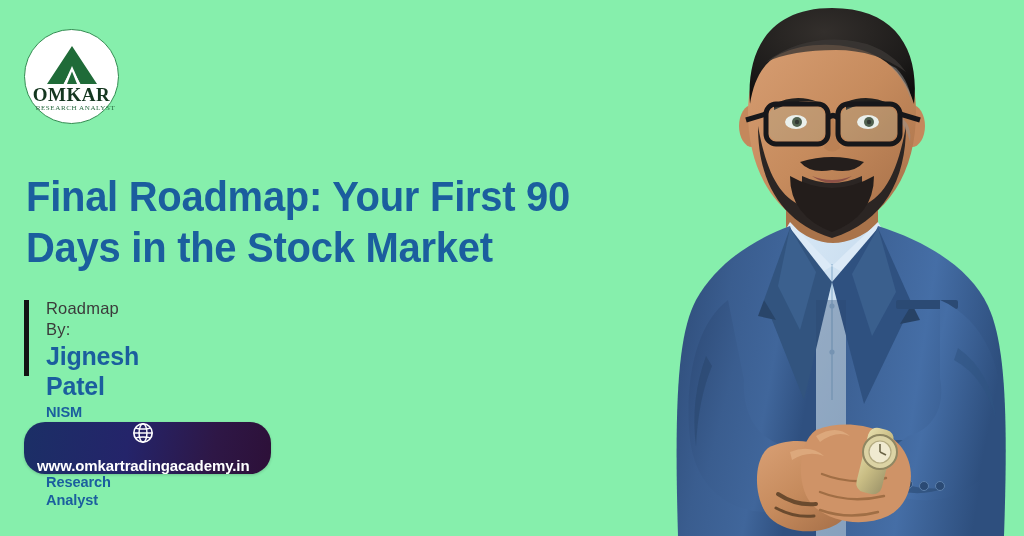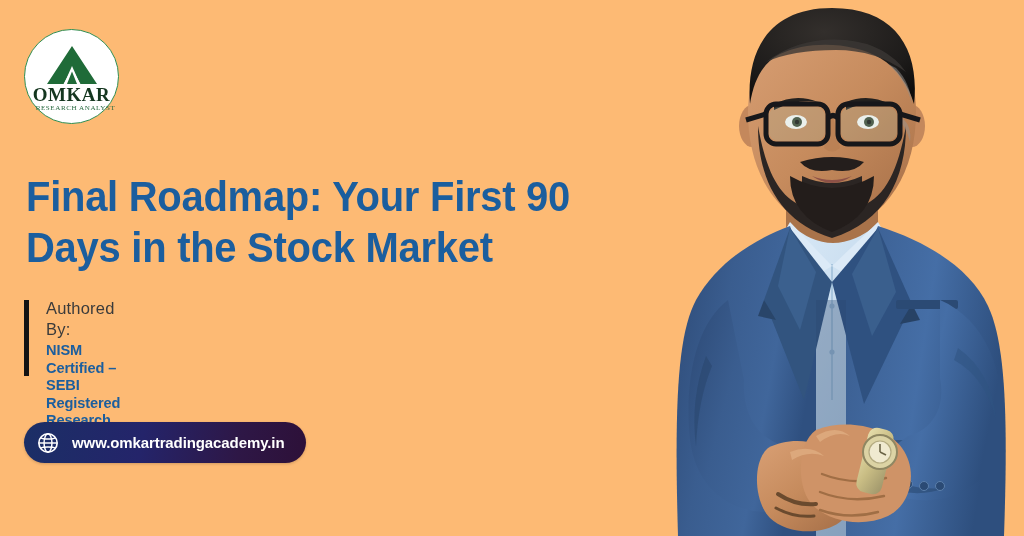--- a/index.html
+++ b/index.html
@@ -4,21 +4,21 @@
 <style>
   html, body {
     margin: 0;
     padding: 0;
     background: #ffffff;
   }
   #canvas {
     position: relative;
     width: 1024px;
     height: 536px;
-    background: #fdba74;
+    background: #86efac;
     overflow: hidden;
     font-family: "Liberation Sans", sans-serif;
   }
 
   
   .logo-wrap {
     position: absolute;
     left: 24px;
     top: 29px;
     width: 95px;
@@ -126,27 +126,28 @@
     line-height: 1.2;
     letter-spacing: -0.1px;
   }
 
   
   .site-pill {
     position: absolute;
     left: 24px;
     top: 422px;
     height: 41px;
-    padding: 0 22px 0 13px;
+    padding: 0 22px 11px 13px;
     display: inline-flex;
     align-items: center;
     gap: 13px;
     border-radius: 21px;
     background: linear-gradient(100deg, #1b2f66 0%, #24246a 42%, #2e1746 76%, #2d1038 100%);
     box-shadow: 0 1px 3px rgba(0,0,0,0.18);
+    flex-direction: column;
   }
   .globe-icon { width: 22px; height: 22px; display:block; flex: none; }
   .site-url {
     color: #ffffff;
     font-size: 15px;
     font-weight: 700;
     letter-spacing: -0.1px;
     white-space: nowrap;
   }
 
@@ -177,21 +178,22 @@
 
     <div class="logo-name">OMKAR</div>
     <div class="logo-sub">RESEARCH ANALYST</div>
   </div>
 
   <h1 class="headline">Final Roadmap: Your First 90 Days in the Stock Market</h1>
 
   <div class="author-block">
     <div class="author-rule"></div>
     <div class="author-text">
-      <div class="authored-by">Authored By:</div>
+      <div class="authored-by">Roadmap By:</div>
+      <div class="author-name">Jignesh Patel</div>
       <div class="author-cred">NISM Certified – SEBI Registered Research Analyst</div>
     </div>
   </div>
 
   <div class="site-pill">
     <svg class="globe-icon" viewBox="0 0 24 24">
       <circle cx="12" cy="12" r="10" fill="none" stroke="#ffffff" stroke-width="1.8"></circle>
       <ellipse cx="12" cy="12" rx="4.3" ry="10" fill="none" stroke="#ffffff" stroke-width="1.6"></ellipse>
       <line x1="2" y1="12" x2="22" y2="12" stroke="#ffffff" stroke-width="1.6"></line>
       <path d="M4.1 6.4 C7 8.1 17 8.1 19.9 6.4" fill="none" stroke="#ffffff" stroke-width="1.5"></path>

